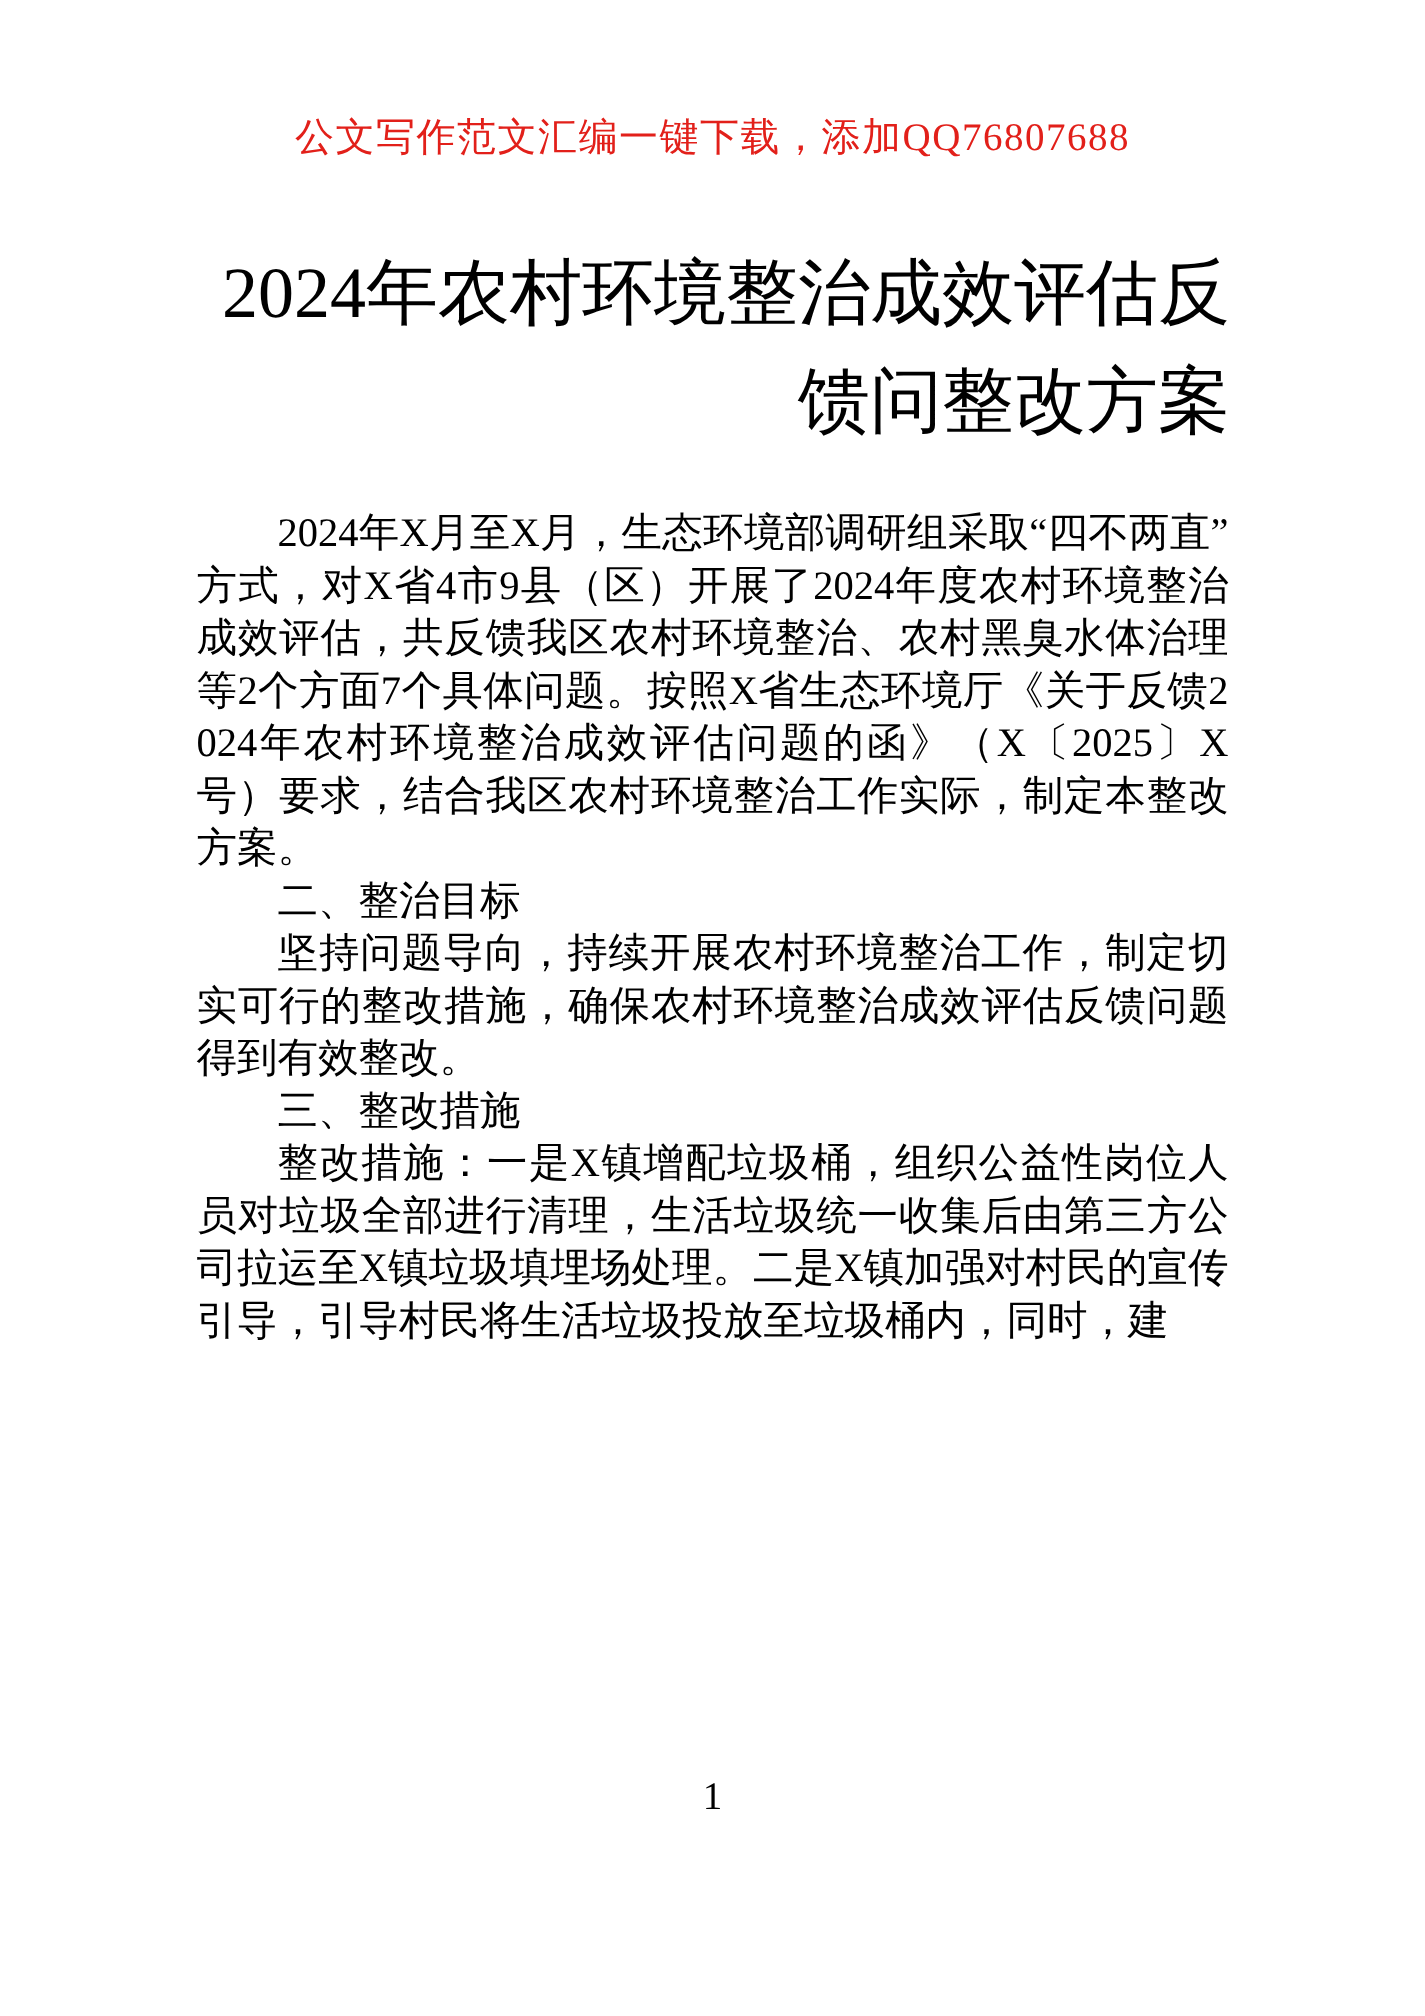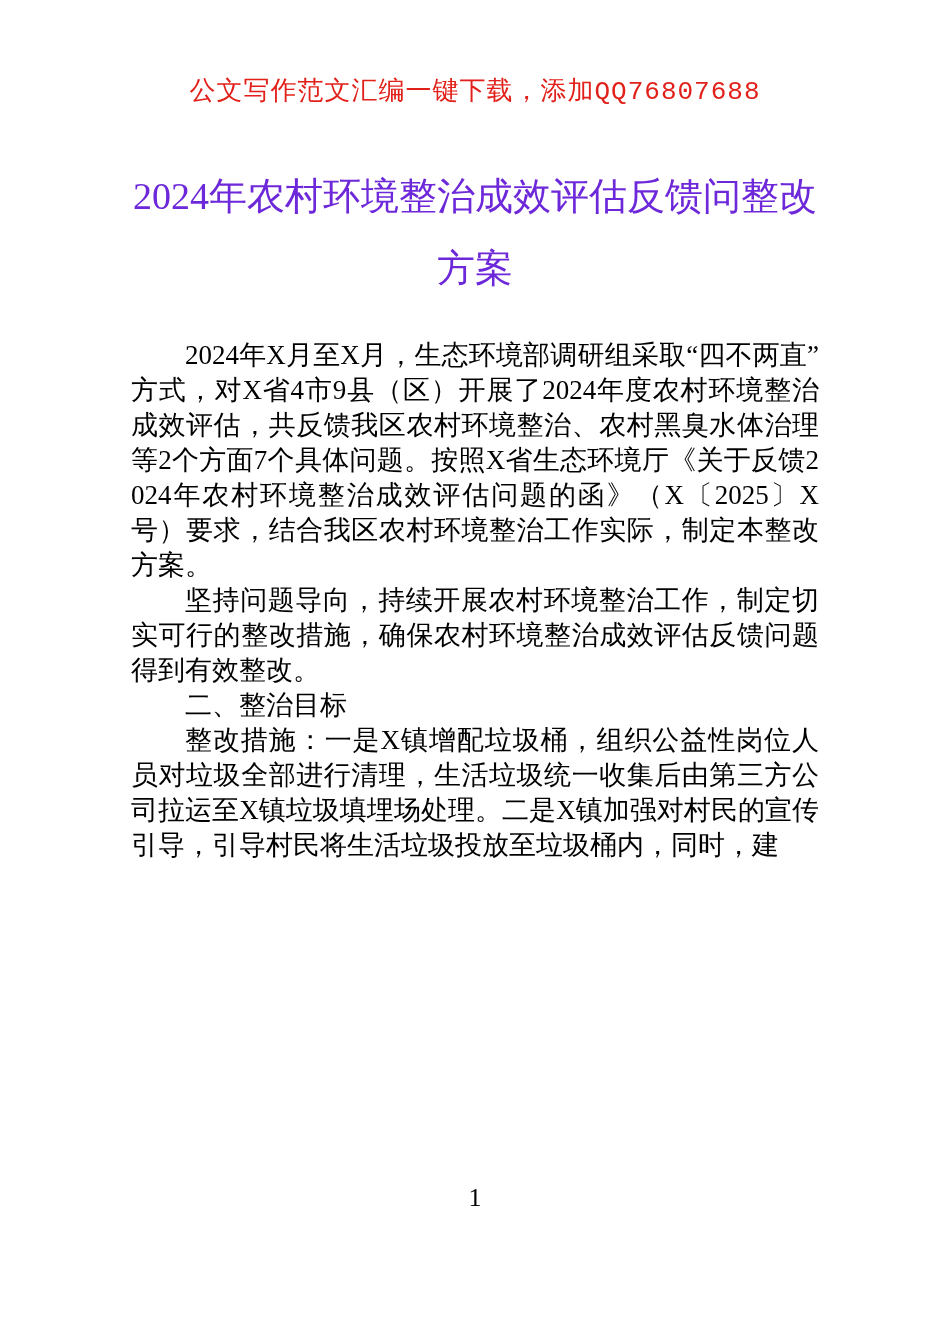--- a/index.html
+++ b/index.html
@@ -13,34 +13,34 @@
     height: 1344px;
     margin: 0 auto;
     background: #ffffff;
     overflow: hidden;
     font-family: "Liberation Serif", "DejaVu Serif", serif;
     color: #000000;
   }
   .promo-banner {
     margin-top: 76px;
     text-align: center;
-    font-family: Liberation Mono, monospace;
+    font-family: Liberation Serif, serif;
     font-size: 26px;
     line-height: 32px;
     color: #e2201a;
     letter-spacing: 1px;
   }
   .doc-title {
     margin: 52px auto 0 auto;
     width: 690px;
-    text-align: center;
-    font-size: 38px;
+    text-align: right;
+    font-size: 48px;
     line-height: 72px;
     font-weight: 400;
-    color: #6d28d9;
+    color: #000000;
   }
   .content {
     margin: 34px 131px 0 131px;
     width: 688px;
     font-size: 27px;
     line-height: 35px;
   }
   .content p {
     margin: 0;
     padding: 0;
@@ -64,22 +64,23 @@
 <body>
 
 <div class="page">
 
   <div class="promo-banner">公文写作范文汇编一键下载，添加QQ76807688</div>
 
   <div class="doc-title">2024年农村环境整治成效评估反馈问整改方案</div>
 
   <div class="content">
     <p>2024年X月至X月，生态环境部调研组采取“四不两直”方式，对X省4市9县（区）开展了2024年度农村环境整治成效评估，共反馈我区农村环境整治、农村黑臭水体治理等2个方面7个具体问题。按照X省生态环境厅《关于反馈2024年农村环境整治成效评估问题的函》（X〔2025〕X号）要求，结合我区农村环境整治工作实际，制定本整改方案。</p>
+    <p>二、整治目标</p>
     <p>坚持问题导向，持续开展农村环境整治工作，制定切实可行的整改措施，确保农村环境整治成效评估反馈问题得到有效整改。</p>
-    <p>二、整治目标</p>
+    <p>三、整改措施</p>
     <p>整改措施：一是X镇增配垃圾桶，组织公益性岗位人员对垃圾全部进行清理，生活垃圾统一收集后由第三方公司拉运至X镇垃圾填埋场处理。二是X镇加强对村民的宣传引导，引导村民将生活垃圾投放至垃圾桶内，同时，建</p>
   </div>
 
   <div class="page-footer">
     <span>1</span>
   </div>
 
 </div>
 
 </body></html>

